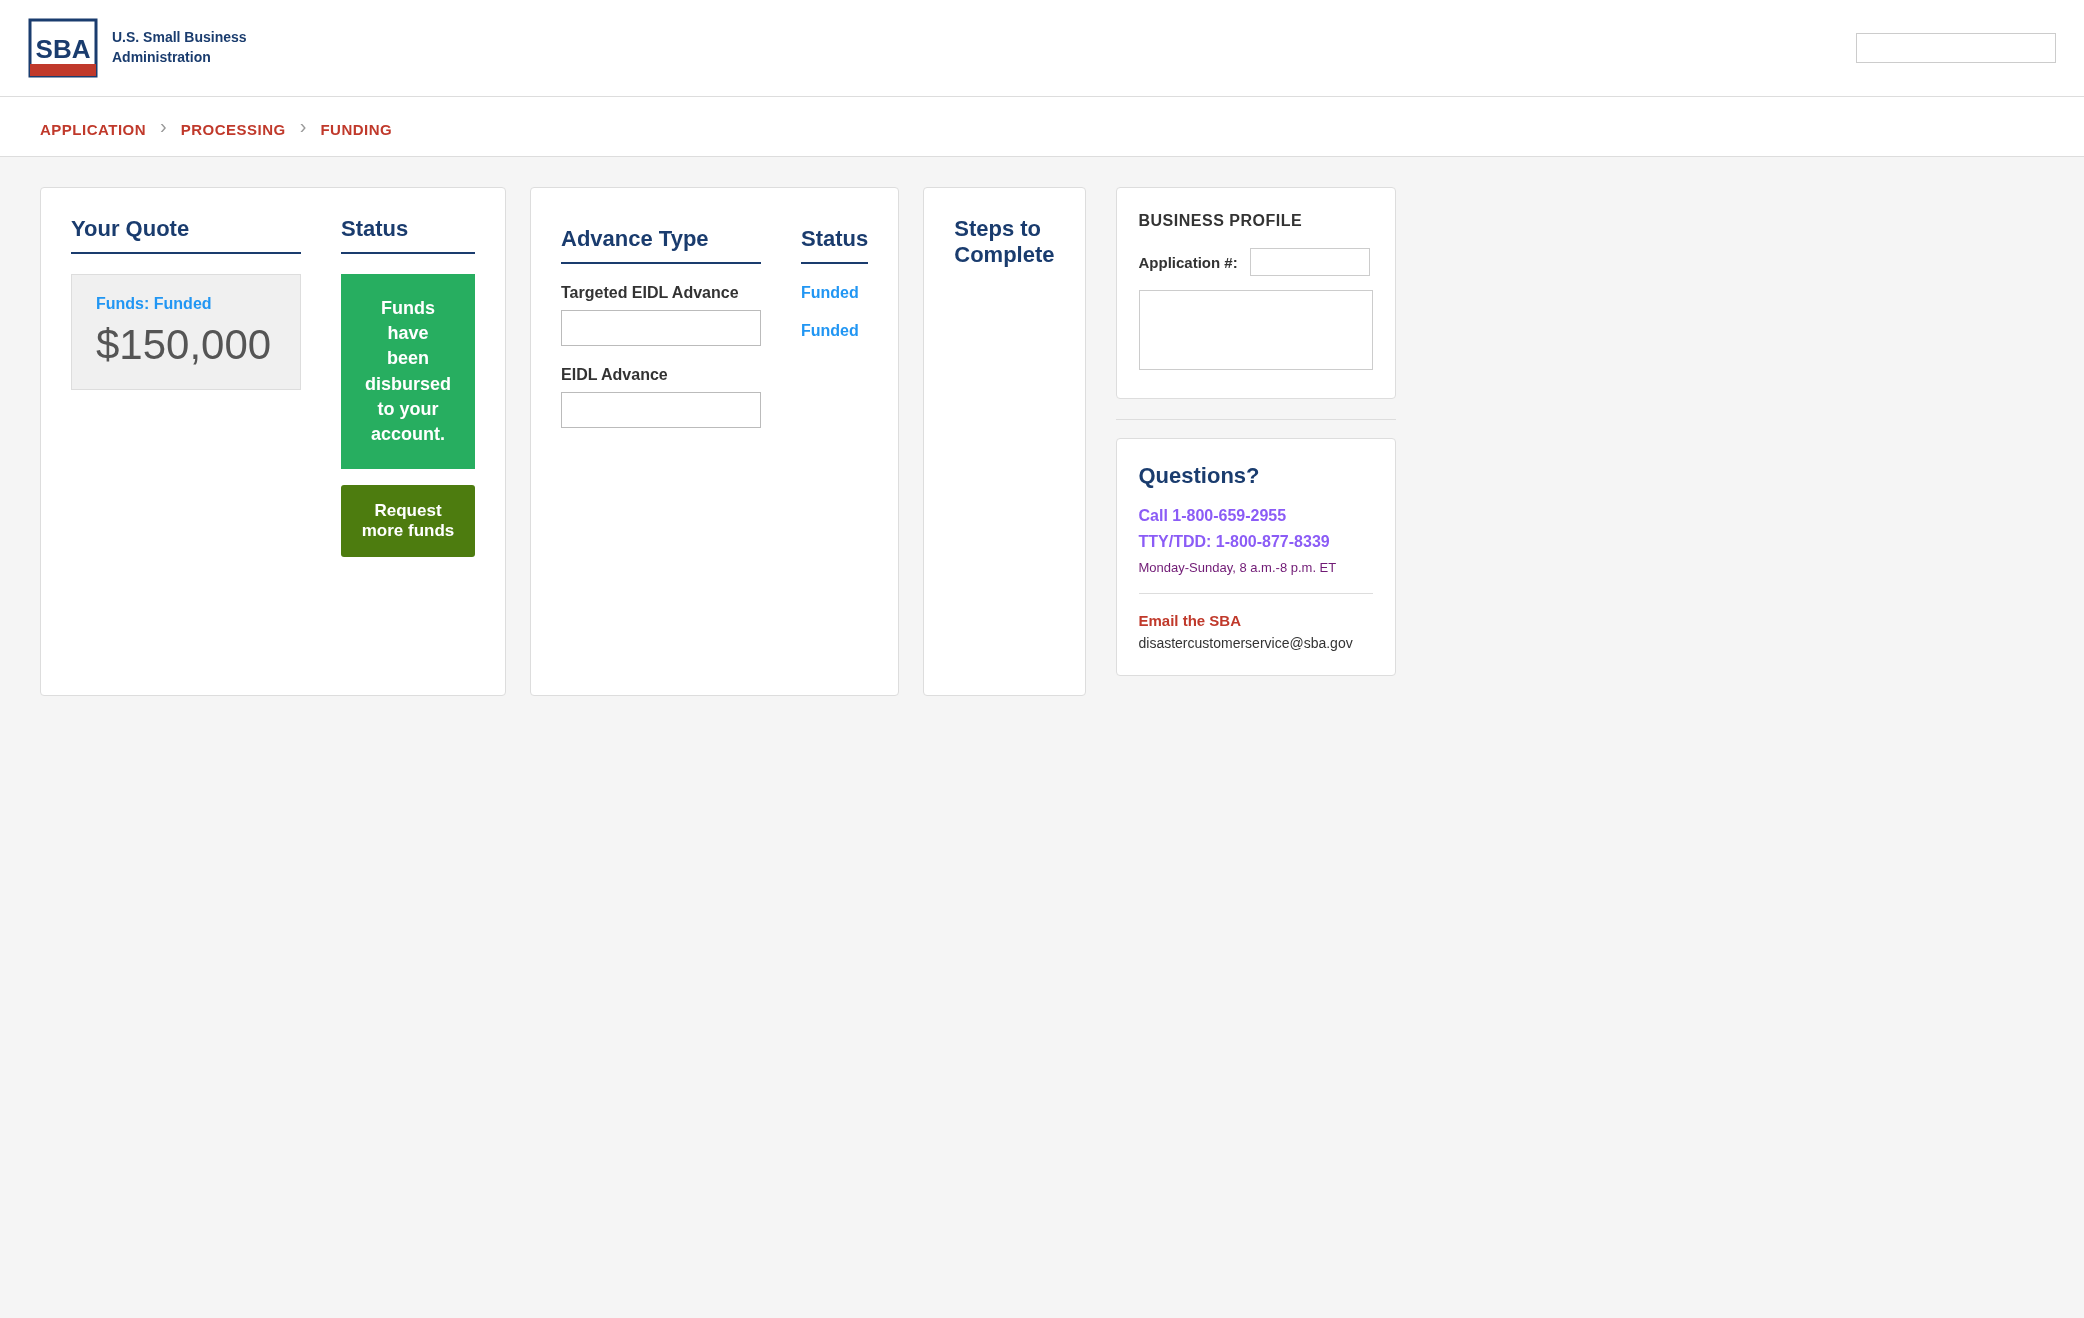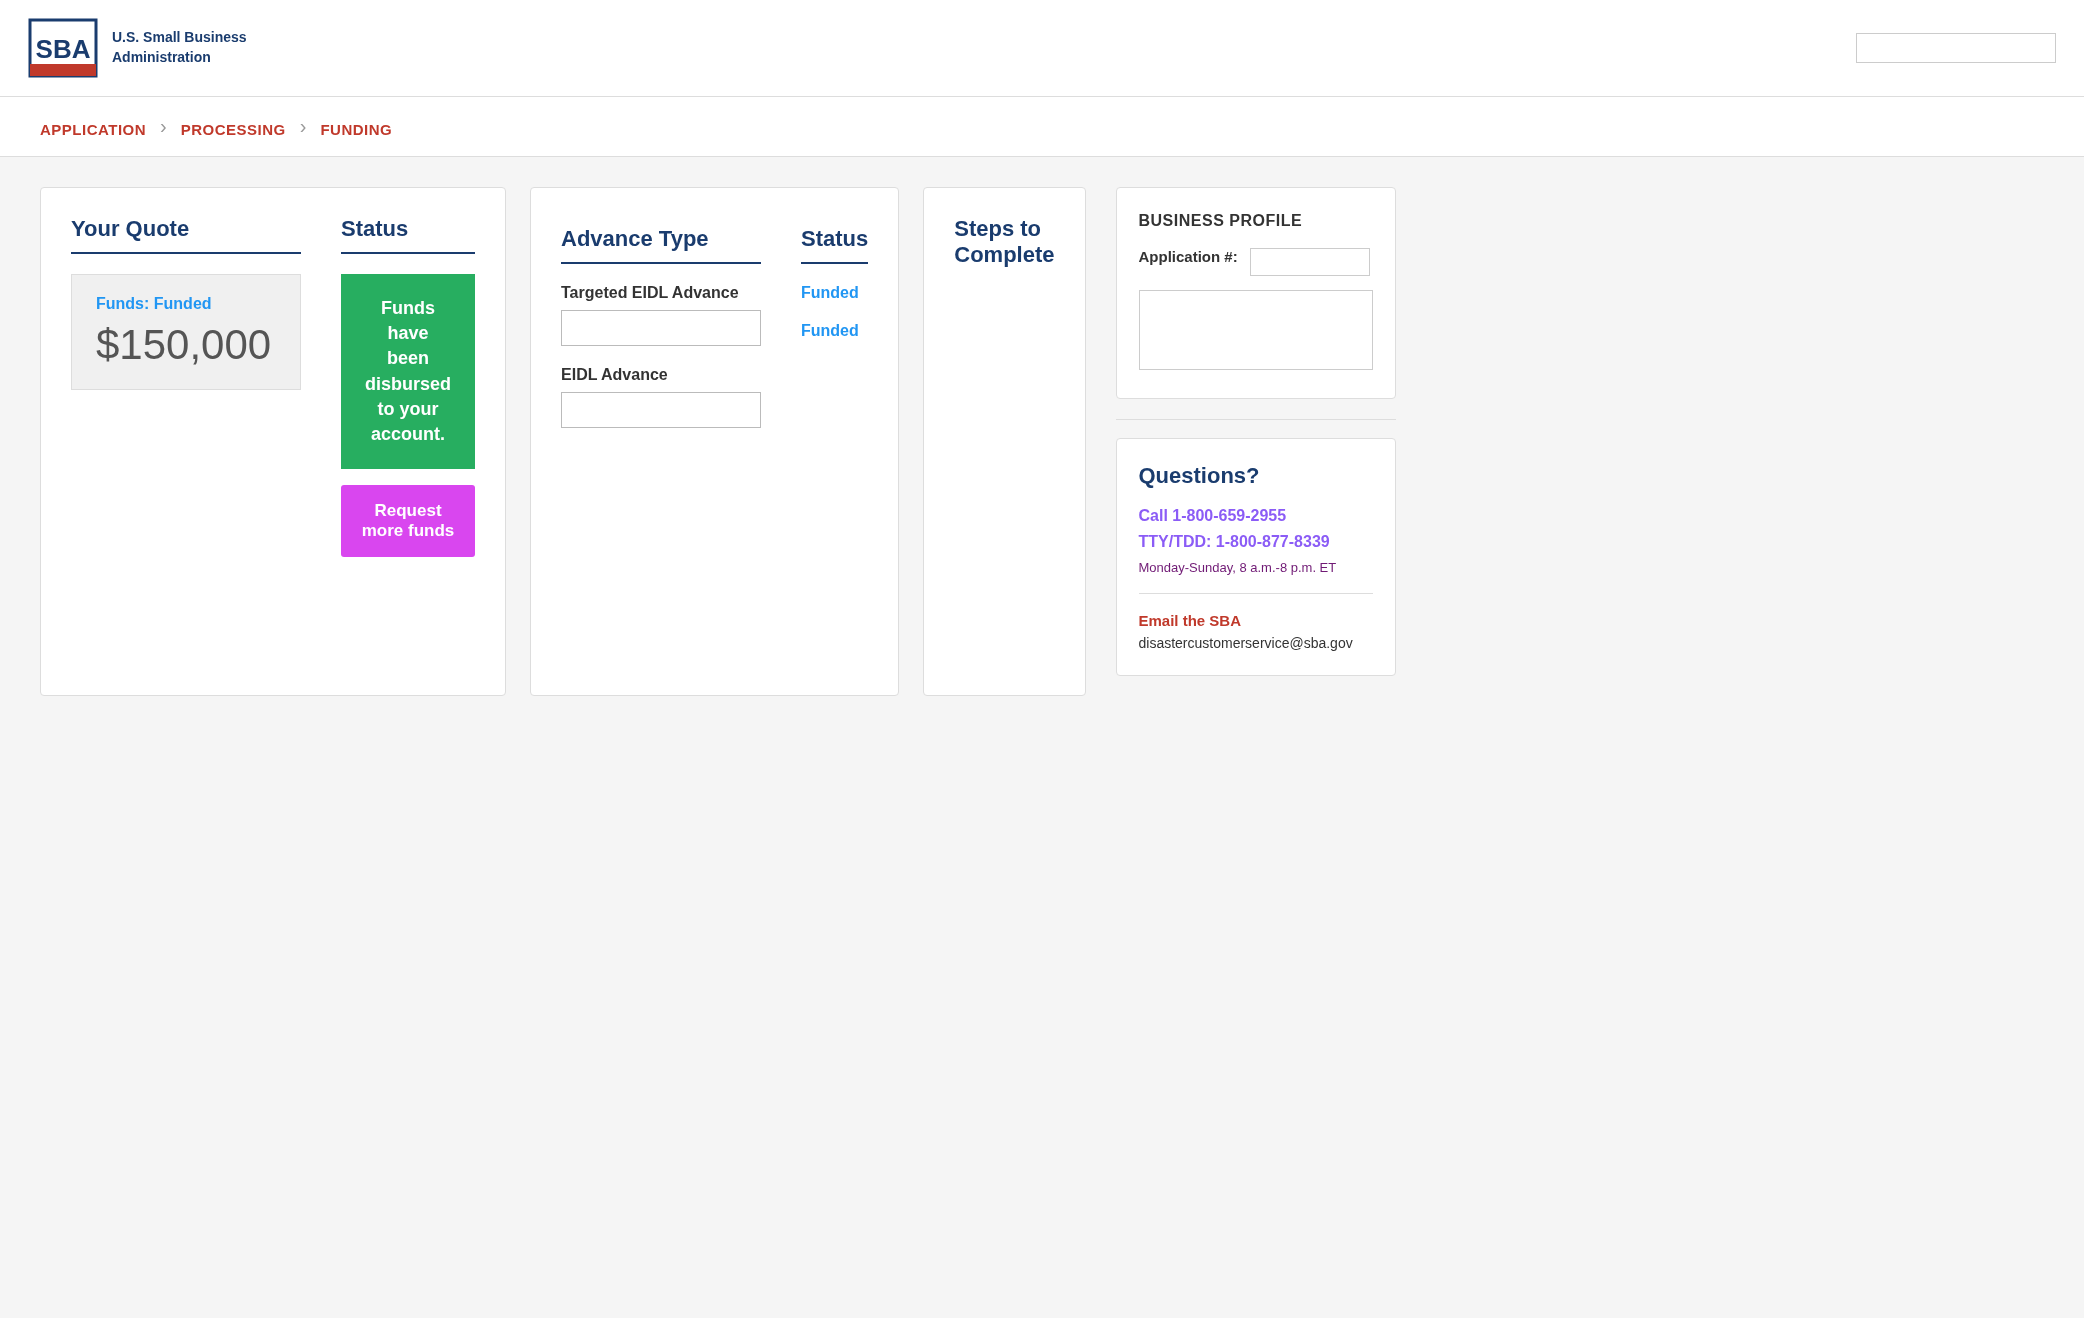--- a/index.html
+++ b/index.html
@@ -151,21 +151,21 @@
       padding: 22px 24px;
       text-align: center;
       font-size: 18px;
       font-weight: bold;
       line-height: 1.4;
       margin-bottom: 16px;
     }
     .request-funds-btn {
       display: block;
       width: 100%;
-      background: #d946ef;
+      background: #4d7c0f;
       color: #fff;
       text-align: center;
       padding: 16px;
       font-size: 17px;
       font-weight: bold;
       border: none;
       cursor: pointer;
       border-radius: 3px;
     }
 
@@ -224,21 +224,21 @@
     .sidebar-title {
       font-size: 16px;
       font-weight: bold;
       color: #333;
       text-transform: uppercase;
       letter-spacing: 0.5px;
       margin-bottom: 18px;
     }
     .app-number-row {
       display: flex;
-      align-items: flex-start;
+      align-items: center;
       gap: 12px;
       margin-bottom: 14px;
     }
     .app-number-label {
       font-size: 15px;
       font-weight: bold;
       color: #333;
       white-space: nowrap;
     }
     .app-number-input {

